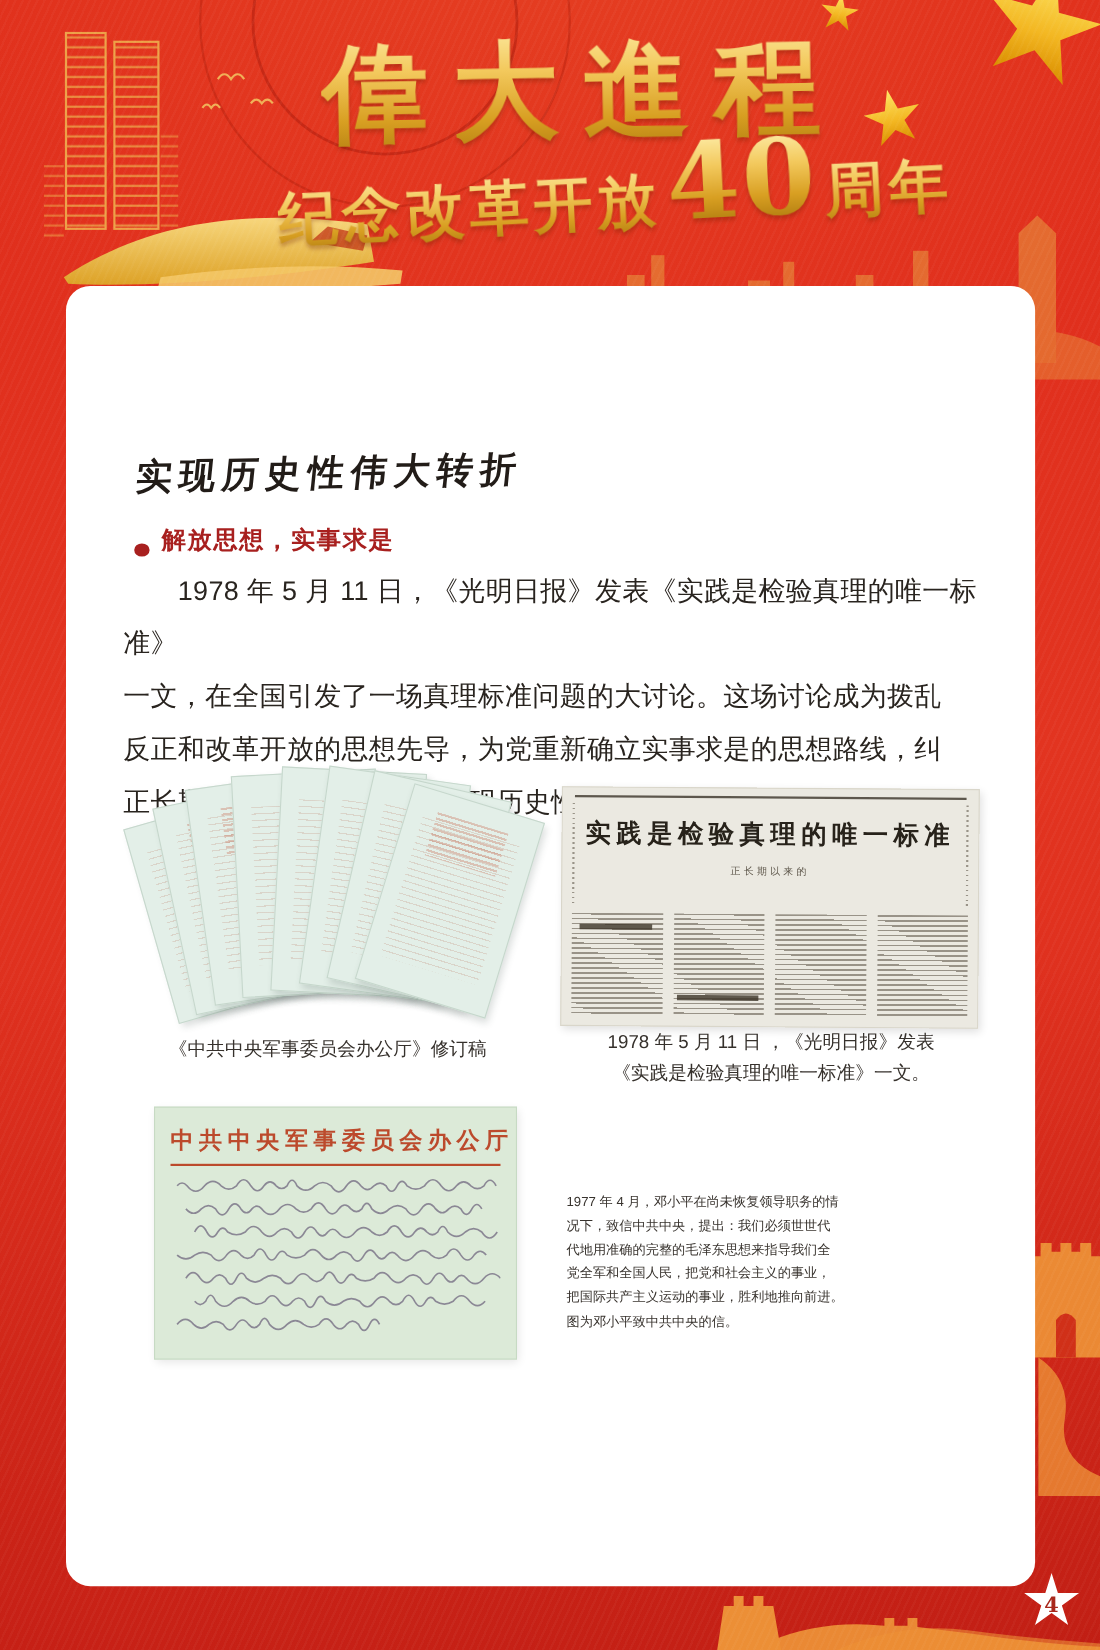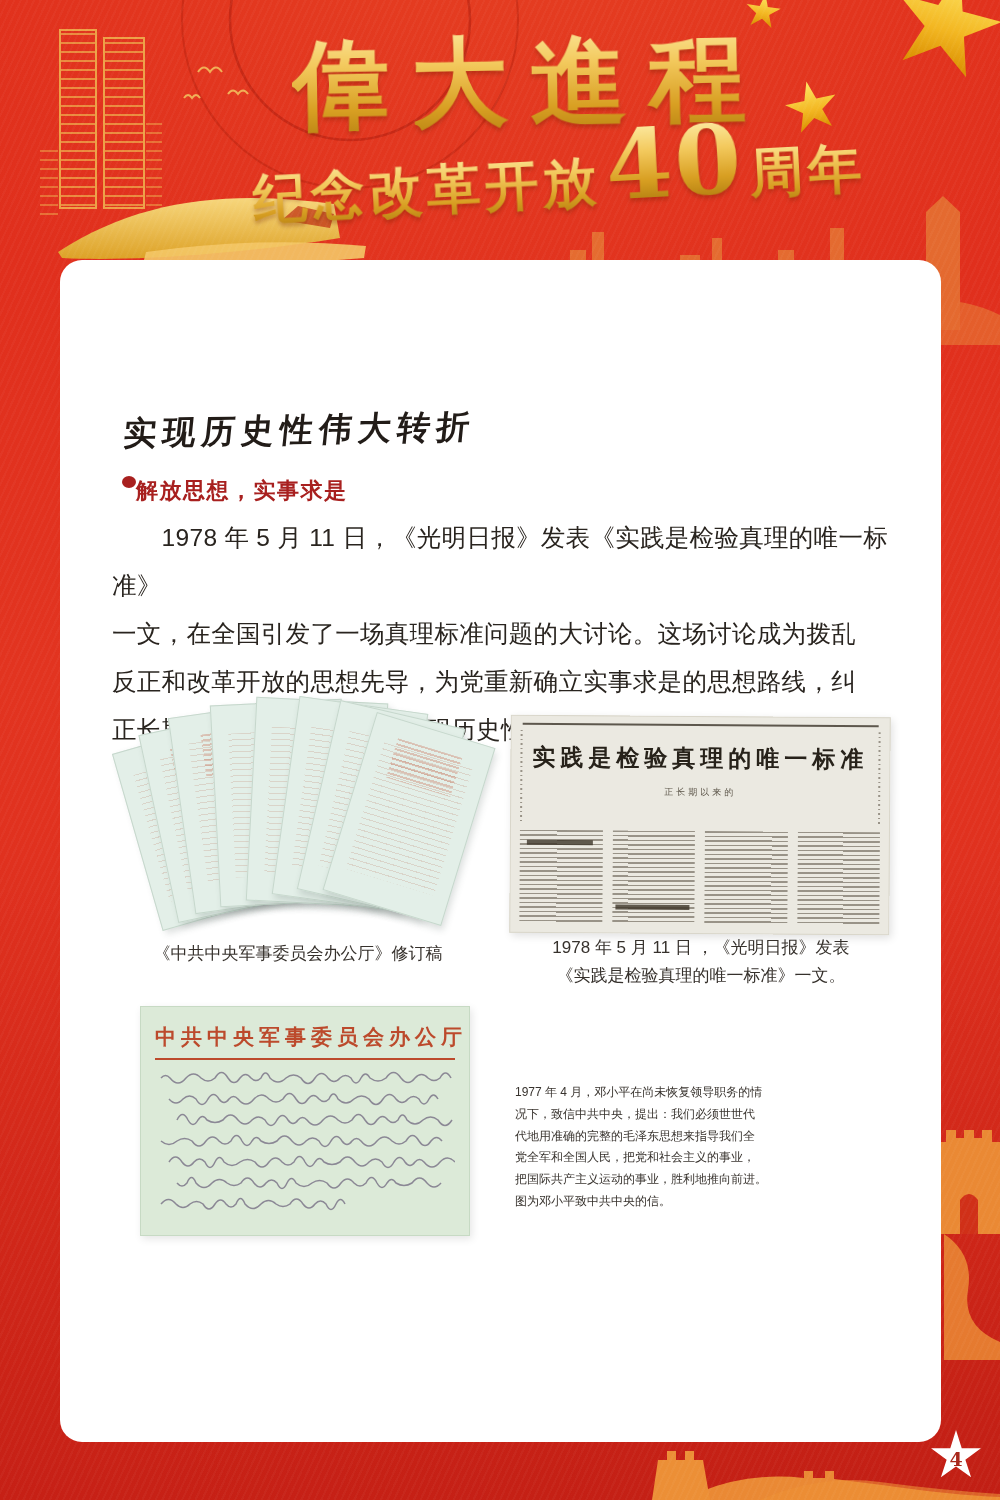--- a/index.html
+++ b/index.html
@@ -25,21 +25,21 @@
   .header-subtitle .pre,.header-subtitle .suf{font-size:54px;letter-spacing:4px;}
   .header-subtitle .num{font-size:96px;line-height:.9;padding:0 6px;letter-spacing:2px;}
   .gold-text{background:linear-gradient(180deg,#fdeca6 0%,#f3c95d 34%,#d89f22 68%,#aa770c 100%);
     -webkit-background-clip:text;background-clip:text;color:transparent;}
 
   
   .card{position:absolute;left:60px;top:260px;width:881px;height:1182px;background:#ffffff;border-radius:22px;z-index:2;}
 
   .section-heading{position:absolute;left:64px;top:148px;font-family:"DejaVu Serif",serif;
     font-weight:bold;font-size:33px;letter-spacing:6px;color:#221c18;transform:skewX(-7deg) rotate(-1.2deg);}
-  .bullet-row{position:absolute;left:62px;top:216px;display:flex;align-items:flex-start;}
+  .bullet-row{position:absolute;left:62px;top:216px;display:flex;align-items:flex-end;gap:11px;}
   .bullet-dot{width:14px;height:12px;border-radius:50%;background:#a8201f;flex:none;}
   .bullet-text{font-size:22px;font-weight:bold;color:#a8201f;letter-spacing:1.5px;}
   .lead-paragraph{position:absolute;left:52px;top:254px;width:786px;
     font-size:24.5px;line-height:48px;color:#29241f;letter-spacing:.3px;white-space:pre-line;}
 
   
   .fig-manuscript{position:absolute;left:75px;top:440px;width:325px;height:232px;}
   .paper{position:absolute;background:#e3efe8;border:1px solid #c6d7cc;box-shadow:3px 4px 7px rgba(60,80,70,.18);}
   .paper::after{content:"";position:absolute;inset:14% 12%;
     background:repeating-linear-gradient(to bottom, rgba(185,115,92,.22) 0 1px, rgba(0,0,0,0) 1px 6px);}

